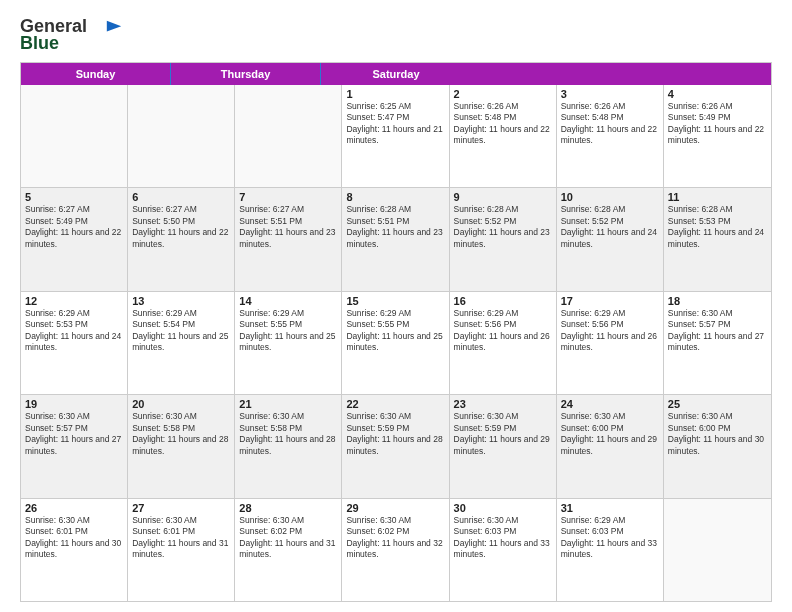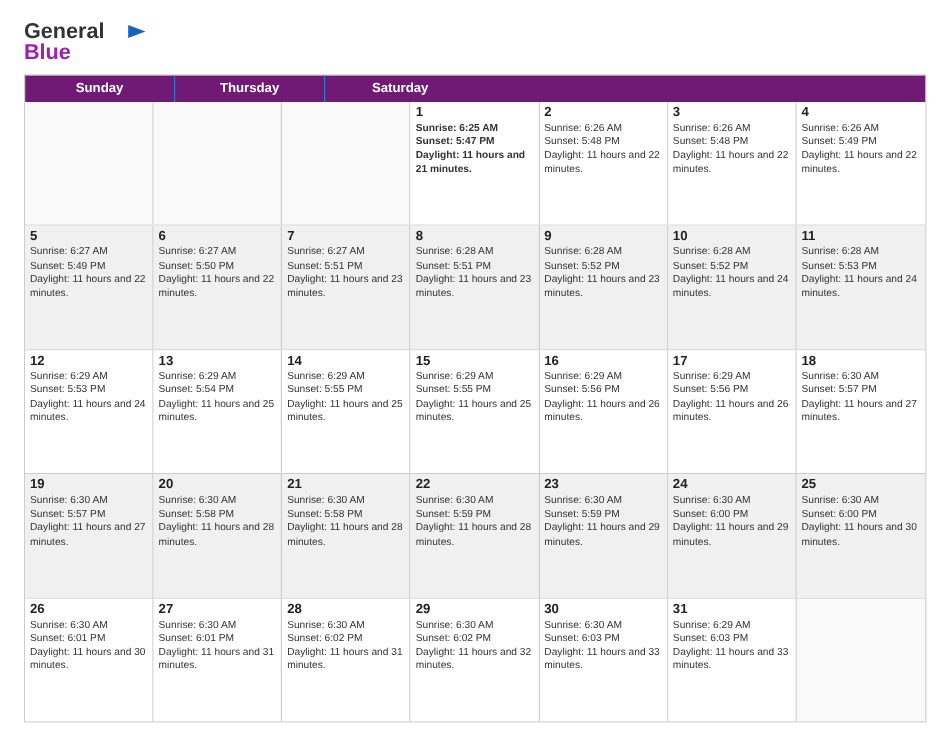--- a/index.html
+++ b/index.html
@@ -52,22 +52,22 @@
       color: #444;
     }
     .calendar {
       flex: 1;
       display: flex;
       flex-direction: column;
       border: 1px solid #ccc;
     }
     .cal-header {
       display: grid;
-      grid-template-columns: repeat(6, 1fr);
-      background: #701a75;
+      grid-template-columns: repeat(5, 1fr);
+      background: #a21caf;
     }
     .cal-header-cell {
       color: #fff;
       font-size: 11px;
       font-weight: bold;
       text-align: center;
       padding: 5px 2px;
       border-right: 1px solid #2979d0;
     }
     .cal-header-cell:last-child { border-right: none; }
@@ -114,42 +114,42 @@
 
 <div class="page">
   <div class="top-section">
     <div class="logo">
       <div class="logo-text">
         <span style="font-size:18px;font-weight:bold;color:#333;">General</span>
         <svg class="logo-icon" viewBox="0 0 20 20">
           <polygon points="2,2 18,8 2,14" fill="#1565c0"></polygon>
         </svg>
       </div>
-      <span style="font-size:18px;font-weight:bold;color:#a21caf;margin-top:-4px;">Blue</span>
+      <span style="font-size:18px;font-weight:bold;color:#14532d;margin-top:-4px;">Blue</span>
     </div>
     <div class="title-section">
       <div class="main-title"></div>
       <div class="subtitle"></div>
     </div>
   </div>
 
   <div class="calendar">
     <div class="cal-header">
     <div class="cal-header-cell">Sunday</div>
         <div class="cal-header-cell">Thursday</div>
         <div class="cal-header-cell">Saturday</div>
       </div>
     <div class="cal-body">
     <div class="cal-row">
           <div class="cal-cell empty"></div>
           <div class="cal-cell empty"></div>
           <div class="cal-cell empty"></div>
           <div class="cal-cell">
             <div class="day-num">1</div>
-            <div class="cell-text" style="white-space: pre-line; font-weight: bold;">Sunrise: 6:25 AM
+            <div class="cell-text" style="white-space: pre-line;">Sunrise: 6:25 AM
 Sunset: 5:47 PM
 Daylight: 11 hours and 21 minutes.</div>
           </div>
           <div class="cal-cell">
             <div class="day-num">2</div>
             <div class="cell-text" style="white-space: pre-line;">Sunrise: 6:26 AM
 Sunset: 5:48 PM
 Daylight: 11 hours and 22 minutes.</div>
           </div>
           <div class="cal-cell">

